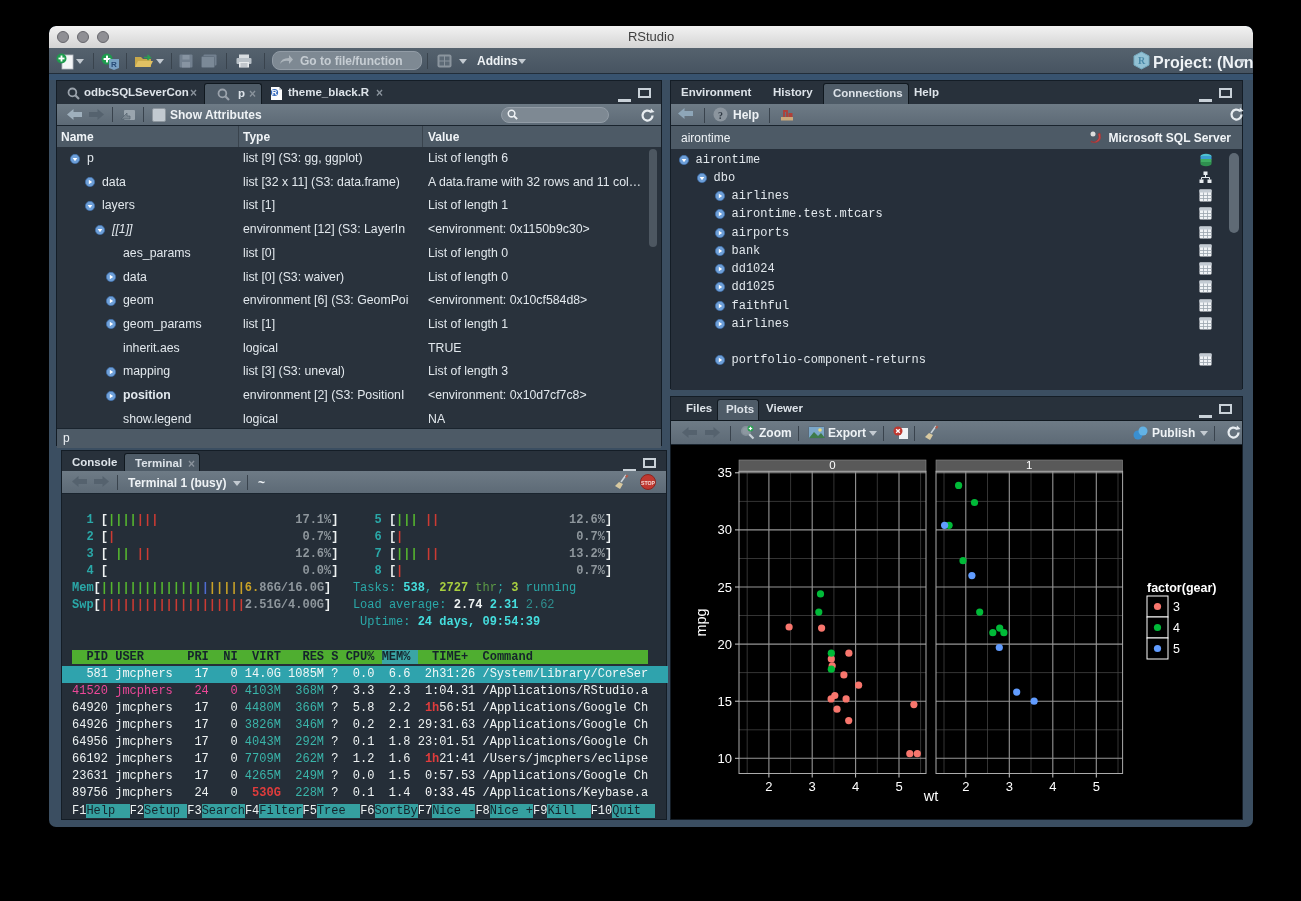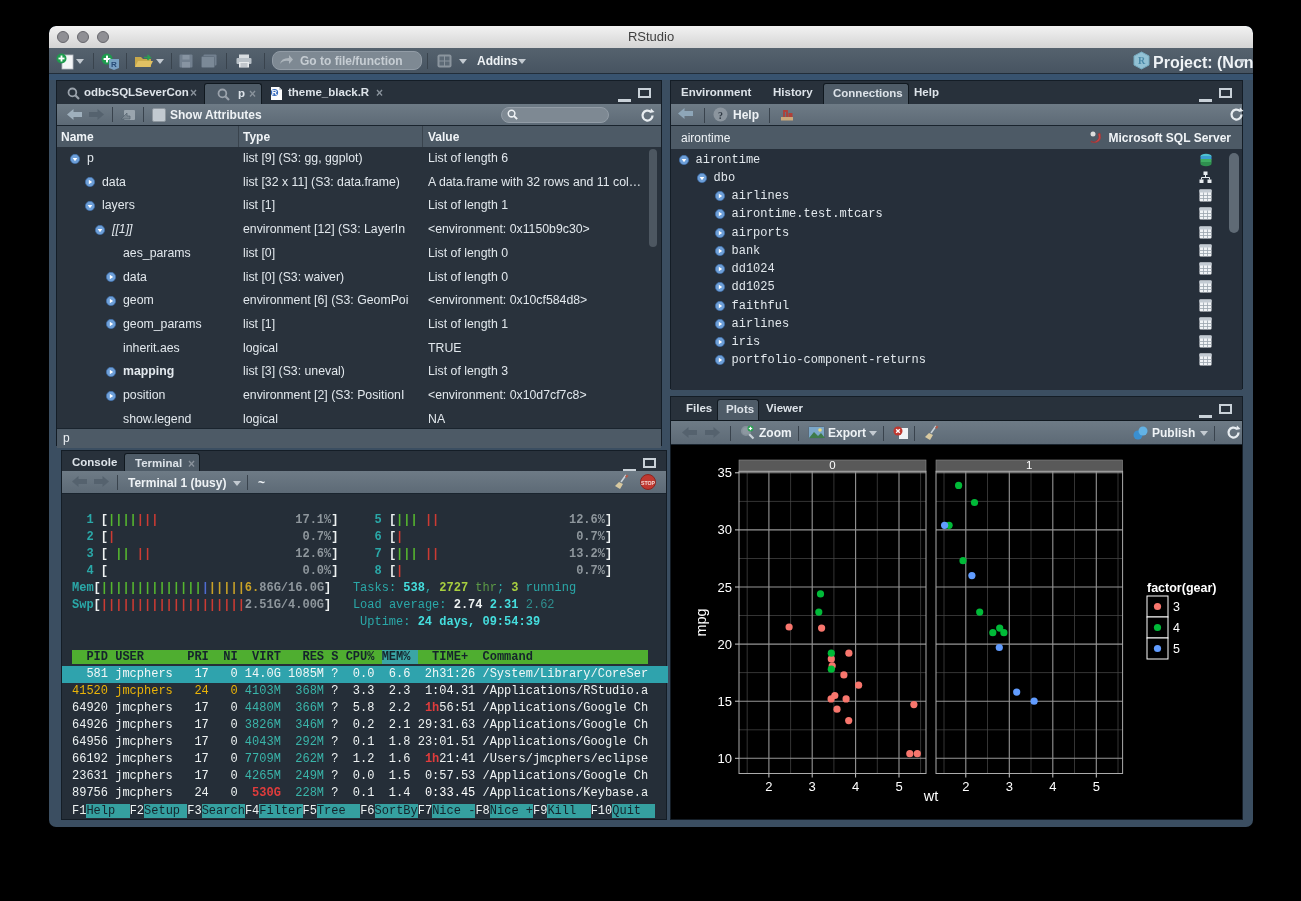--- a/index.html
+++ b/index.html
@@ -241,31 +241,31 @@
 <span style="position:absolute;left:66px;">inherit.aes</span>
 <span style="position:absolute;left:186px;width:178px;overflow:hidden;white-space:nowrap;display:inline-block;height:23px">logical</span>
 <span style="position:absolute;left:371px;width:222px;overflow:hidden;white-space:nowrap;display:inline-block;height:23px">TRUE</span>
 </div>
 <div class="trow" style="left:0;top:213.3px;width:604px;height:23px;line-height:23px">
 <svg style="position:absolute;left:49px;top:6.5px" width="10" height="10" viewBox="0 0 12 12">
             <circle cx="6" cy="6" r="5.6" fill="#6d9fd8"></circle>
             <circle cx="6" cy="6" r="5.6" fill="none" stroke="#3e6ca8" stroke-width="0.8"></circle>
             <path d="M4.6,3.2 L8.6,6 L4.6,8.8 Z" fill="#fff"></path>
           </svg>
-<span style="position:absolute;left:66px;font-weight:bold;">mapping</span>
+<span style="position:absolute;left:66px;">mapping</span>
 <span style="position:absolute;left:186px;width:178px;overflow:hidden;white-space:nowrap;display:inline-block;height:23px">list [3] (S3: uneval)</span>
 <span style="position:absolute;left:371px;width:222px;overflow:hidden;white-space:nowrap;display:inline-block;height:23px">List of length 3</span>
 </div>
 <div class="trow" style="left:0;top:237.0px;width:604px;height:23px;line-height:23px">
 <svg style="position:absolute;left:49px;top:6.5px" width="10" height="10" viewBox="0 0 12 12">
             <circle cx="6" cy="6" r="5.6" fill="#6d9fd8"></circle>
             <circle cx="6" cy="6" r="5.6" fill="none" stroke="#3e6ca8" stroke-width="0.8"></circle>
             <path d="M4.6,3.2 L8.6,6 L4.6,8.8 Z" fill="#fff"></path>
           </svg>
-<span style="position:absolute;left:66px;">position</span>
+<span style="position:absolute;left:66px;font-weight:bold;">position</span>
 <span style="position:absolute;left:186px;width:178px;overflow:hidden;white-space:nowrap;display:inline-block;height:23px">environment [2] (S3: PositionI</span>
 <span style="position:absolute;left:371px;width:222px;overflow:hidden;white-space:nowrap;display:inline-block;height:23px">&lt;environment: 0x10d7cf7c8&gt;</span>
 </div>
 <div class="trow" style="left:0;top:260.7px;width:604px;height:23px;line-height:23px">
 <span style="position:absolute;left:66px;">show.legend</span>
 <span style="position:absolute;left:186px;width:178px;overflow:hidden;white-space:nowrap;display:inline-block;height:23px">logical</span>
 <span style="position:absolute;left:371px;width:222px;overflow:hidden;white-space:nowrap;display:inline-block;height:23px">NA</span>
 </div>
 </div>
 <div style="position:absolute;left:592px;top:68px;width:8px;height:98px;background:#4d5761;border-radius:4px"></div>
@@ -312,21 +312,21 @@
 <div style="position:absolute;left:0;top:17.1px;white-space:pre;"><span style="color:#2aa8a8;font-weight:bold;">  2 </span><span style="color:#eef2f2;font-weight:bold;">[</span><span style="color:#cc3b33;font-weight:bold;">|</span>                          <span style="color:#8e969c;font-weight:bold;">0.7%</span><span style="color:#eef2f2;font-weight:bold;">]</span>   <span style="color:#2aa8a8;font-weight:bold;">  6 </span><span style="color:#eef2f2;font-weight:bold;">[</span><span style="color:#cc3b33;font-weight:bold;">|</span>                        <span style="color:#8e969c;font-weight:bold;">0.7%</span><span style="color:#eef2f2;font-weight:bold;">]</span></div>
 <div style="position:absolute;left:0;top:34.2px;white-space:pre;"><span style="color:#2aa8a8;font-weight:bold;">  3 </span><span style="color:#eef2f2;font-weight:bold;">[</span> <span style="color:#55b62f;font-weight:bold;">||</span> <span style="color:#cc3b33;font-weight:bold;">||</span>                    <span style="color:#8e969c;font-weight:bold;">12.6%</span><span style="color:#eef2f2;font-weight:bold;">]</span>   <span style="color:#2aa8a8;font-weight:bold;">  7 </span><span style="color:#eef2f2;font-weight:bold;">[</span><span style="color:#55b62f;font-weight:bold;">|||</span> <span style="color:#cc3b33;font-weight:bold;">||</span>                  <span style="color:#8e969c;font-weight:bold;">13.2%</span><span style="color:#eef2f2;font-weight:bold;">]</span></div>
 <div style="position:absolute;left:0;top:51.3px;white-space:pre;"><span style="color:#2aa8a8;font-weight:bold;">  4 </span><span style="color:#eef2f2;font-weight:bold;">[</span>                           <span style="color:#8e969c;font-weight:bold;">0.0%</span><span style="color:#eef2f2;font-weight:bold;">]</span>   <span style="color:#2aa8a8;font-weight:bold;">  8 </span><span style="color:#eef2f2;font-weight:bold;">[</span><span style="color:#cc3b33;font-weight:bold;">|</span>                        <span style="color:#8e969c;font-weight:bold;">0.7%</span><span style="color:#eef2f2;font-weight:bold;">]</span></div>
 <div style="position:absolute;left:0;top:68.4px;white-space:pre;"><span style="color:#2aa8a8;font-weight:bold;">Mem</span><span style="color:#eef2f2;font-weight:bold;">[</span><span style="color:#55b62f;font-weight:bold;">||||||||||||||</span><span style="color:#4f6bd0;font-weight:bold;">|</span><span style="color:#c9a227;font-weight:bold;">|||||</span><span style="color:#c9a227;font-weight:bold;">6.</span><span style="color:#8e969c;font-weight:bold;">86G/16.0G</span><span style="color:#eef2f2;font-weight:bold;">]</span>   <span style="color:#2aa8a8;">Tasks: </span><span style="color:#45dede;font-weight:bold;">538</span><span style="color:#2aa8a8;">, </span><span style="color:#a8cf3f;font-weight:bold;">2727</span><span style="color:#5d9b46;"> thr</span><span style="color:#2aa8a8;">; </span><span style="color:#a8cf3f;font-weight:bold;">3</span><span style="color:#2aa8a8;"> running</span></div>
 <div style="position:absolute;left:0;top:85.5px;white-space:pre;"><span style="color:#2aa8a8;font-weight:bold;">Swp</span><span style="color:#eef2f2;font-weight:bold;">[</span><span style="color:#cc3b33;font-weight:bold;">||||||||||||||||||||</span><span style="color:#8e969c;font-weight:bold;">2.51G/4.00G</span><span style="color:#eef2f2;font-weight:bold;">]</span>   <span style="color:#2aa8a8;">Load average: </span><span style="color:#eef2f2;font-weight:bold;">2.74 </span><span style="color:#45dede;font-weight:bold;">2.31 </span><span style="color:#2f8f8f;">2.62</span></div>
 <div style="position:absolute;left:0;top:102.6px;white-space:pre;">                                        <span style="color:#2aa8a8;">Uptime: </span><span style="color:#45dede;font-weight:bold;">24 days, 09:54:39</span></div>
 <div style="position:absolute;left:0;top:119.7px;white-space:pre;"></div>
 <div style="position:absolute;left:0;top:136.8px;white-space:pre;"><span style="background:#4fae30;color:#15242c;font-weight:bold">  PID USER      PRI  NI  VIRT   RES S CPU% <span style="background:#3aa5a5">MEM% </span>  TIME+  Command                </span></div>
 <div style="position:absolute;left:-10px;top:153.9px;width:606px;height:17.1px;background:#2fa3ad"></div>
 <div style="position:absolute;left:0;top:153.9px;white-space:pre;background:#2fa3ad;color:#f2f7f7;">  581 jmcphers   17   0 14.0G 1085M ?  0.0  6.6  2h31:26 /System/Library/CoreSer</div>
-<div style="position:absolute;left:0;top:171.0px;white-space:pre;"><span style="color:#eab308;">41520 jmcphers   24   0 </span><span style="color:#3ab5aa;">4103M</span><span style="color:#3ab5aa;">  368M</span><span style="color:#eef2f2;"> ?  3.3  2.3 </span><span style="color:#eef2f2;"> 1:04.31</span><span style="color:#eef2f2;"> /Applications/RStudio.a</span></div>
+<div style="position:absolute;left:0;top:171.0px;white-space:pre;"><span style="color:#ec4899;">41520 jmcphers   24   0 </span><span style="color:#3ab5aa;">4103M</span><span style="color:#3ab5aa;">  368M</span><span style="color:#eef2f2;"> ?  3.3  2.3 </span><span style="color:#eef2f2;"> 1:04.31</span><span style="color:#eef2f2;"> /Applications/RStudio.a</span></div>
 <div style="position:absolute;left:0;top:188.1px;white-space:pre;"><span style="color:#eef2f2;">64920 jmcphers   17   0 </span><span style="color:#3ab5aa;">4480M</span><span style="color:#3ab5aa;">  366M</span><span style="color:#eef2f2;"> ?  5.8  2.2 </span><span style="color:#e03c3c;font-weight:bold;"> 1h</span><span style="color:#eef2f2;">56:51</span><span style="color:#eef2f2;"> /Applications/Google Ch</span></div>
 <div style="position:absolute;left:0;top:205.2px;white-space:pre;"><span style="color:#eef2f2;">64926 jmcphers   17   0 </span><span style="color:#3ab5aa;">3826M</span><span style="color:#3ab5aa;">  346M</span><span style="color:#eef2f2;"> ?  0.2  2.1 </span><span style="color:#eef2f2;">29:31.63</span><span style="color:#eef2f2;"> /Applications/Google Ch</span></div>
 <div style="position:absolute;left:0;top:222.3px;white-space:pre;"><span style="color:#eef2f2;">64956 jmcphers   17   0 </span><span style="color:#3ab5aa;">4043M</span><span style="color:#3ab5aa;">  292M</span><span style="color:#eef2f2;"> ?  0.1  1.8 </span><span style="color:#eef2f2;">23:01.51</span><span style="color:#eef2f2;"> /Applications/Google Ch</span></div>
 <div style="position:absolute;left:0;top:239.4px;white-space:pre;"><span style="color:#eef2f2;">66192 jmcphers   17   0 </span><span style="color:#3ab5aa;">7709M</span><span style="color:#3ab5aa;">  262M</span><span style="color:#eef2f2;"> ?  1.2  1.6 </span><span style="color:#e03c3c;font-weight:bold;"> 1h</span><span style="color:#eef2f2;">21:41</span><span style="color:#eef2f2;"> /Users/jmcphers/eclipse</span></div>
 <div style="position:absolute;left:0;top:256.5px;white-space:pre;"><span style="color:#eef2f2;">23631 jmcphers   17   0 </span><span style="color:#3ab5aa;">4265M</span><span style="color:#3ab5aa;">  249M</span><span style="color:#eef2f2;"> ?  0.0  1.5 </span><span style="color:#eef2f2;"> 0:57.53</span><span style="color:#eef2f2;"> /Applications/Google Ch</span></div>
 <div style="position:absolute;left:0;top:273.6px;white-space:pre;"><span style="color:#eef2f2;">89756 jmcphers   24   0 </span><span style="color:#e03c3c;font-weight:bold;"> 530G</span><span style="color:#3ab5aa;">  228M</span><span style="color:#eef2f2;"> ?  0.1  1.4 </span><span style="color:#ffffff;"> 0:33.45</span><span style="color:#eef2f2;"> /Applications/Keybase.a</span></div>
 <div style="position:absolute;left:0;top:290.7px;white-space:pre;"><span style="color:#eef2f2;">F1</span><span style="background:#35a0a0;color:#15242c">Help  </span><span style="color:#eef2f2;">F2</span><span style="background:#35a0a0;color:#15242c">Setup </span><span style="color:#eef2f2;">F3</span><span style="background:#35a0a0;color:#15242c">Search</span><span style="color:#eef2f2;">F4</span><span style="background:#35a0a0;color:#15242c">Filter</span><span style="color:#eef2f2;">F5</span><span style="background:#35a0a0;color:#15242c">Tree  </span><span style="color:#eef2f2;">F6</span><span style="background:#35a0a0;color:#15242c">SortBy</span><span style="color:#eef2f2;">F7</span><span style="background:#35a0a0;color:#15242c">Nice -</span><span style="color:#eef2f2;">F8</span><span style="background:#35a0a0;color:#15242c">Nice +</span><span style="color:#eef2f2;">F9</span><span style="background:#35a0a0;color:#15242c">Kill  </span><span style="color:#eef2f2;">F10</span><span style="background:#35a0a0;color:#15242c">Quit  </span></div>
 </div>
 </div>
 <div class="pane" id="trpane" style="left:621px;top:54px;width:573px;height:309px;background:#262f3a">
@@ -515,36 +515,20 @@
             <line x1="8.5" y1="3.5" x2="8.5" y2="12.5" stroke="#9aa5ae" stroke-width="0.8"></line>
           </svg>
 </div>
 <div class="trow mono" style="left:0;top:165.8px;width:571px;height:18px;line-height:18px;font-size:12px">
 <svg style="position:absolute;left:43.5px;top:4px" width="10" height="10" viewBox="0 0 12 12">
             <circle cx="6" cy="6" r="5.6" fill="#6d9fd8"></circle>
             <circle cx="6" cy="6" r="5.6" fill="none" stroke="#3e6ca8" stroke-width="0.8"></circle>
             <path d="M4.6,3.2 L8.6,6 L4.6,8.8 Z" fill="#fff"></path>
           </svg>
 <span style="position:absolute;left:60.5px">airlines</span>
-<svg style="position:absolute;left:528px;top:2px" width="13" height="13" viewBox="0 0 13 13">
-            <rect x="0.5" y="0.5" width="12" height="12" rx="1" fill="#f0f3f6"></rect>
-            <rect x="0.5" y="0.5" width="12" height="3" fill="#c3cbd3"></rect>
-            <line x1="0.5" y1="6.5" x2="12.5" y2="6.5" stroke="#9aa5ae" stroke-width="0.8"></line>
-            <line x1="0.5" y1="9.5" x2="12.5" y2="9.5" stroke="#9aa5ae" stroke-width="0.8"></line>
-            <line x1="4.5" y1="3.5" x2="4.5" y2="12.5" stroke="#9aa5ae" stroke-width="0.8"></line>
-            <line x1="8.5" y1="3.5" x2="8.5" y2="12.5" stroke="#9aa5ae" stroke-width="0.8"></line>
-          </svg>
-</div>
-<div class="trow mono" style="left:0;top:184.0px;width:571px;height:18px;line-height:18px;font-size:12px">
-<svg style="position:absolute;left:43.5px;top:4px" width="10" height="10" viewBox="0 0 12 12">
-            <circle cx="6" cy="6" r="5.6" fill="#6d9fd8"></circle>
-            <circle cx="6" cy="6" r="5.6" fill="none" stroke="#3e6ca8" stroke-width="0.8"></circle>
-            <path d="M4.6,3.2 L8.6,6 L4.6,8.8 Z" fill="#fff"></path>
-          </svg>
-<span style="position:absolute;left:60.5px">iris</span>
 <svg style="position:absolute;left:528px;top:2px" width="13" height="13" viewBox="0 0 13 13">
             <rect x="0.5" y="0.5" width="12" height="12" rx="1" fill="#f0f3f6"></rect>
             <rect x="0.5" y="0.5" width="12" height="3" fill="#c3cbd3"></rect>
             <line x1="0.5" y1="6.5" x2="12.5" y2="6.5" stroke="#9aa5ae" stroke-width="0.8"></line>
             <line x1="0.5" y1="9.5" x2="12.5" y2="9.5" stroke="#9aa5ae" stroke-width="0.8"></line>
             <line x1="4.5" y1="3.5" x2="4.5" y2="12.5" stroke="#9aa5ae" stroke-width="0.8"></line>
             <line x1="8.5" y1="3.5" x2="8.5" y2="12.5" stroke="#9aa5ae" stroke-width="0.8"></line>
           </svg>
 </div>
 <div class="trow mono" style="left:0;top:202.2px;width:571px;height:18px;line-height:18px;font-size:12px">

